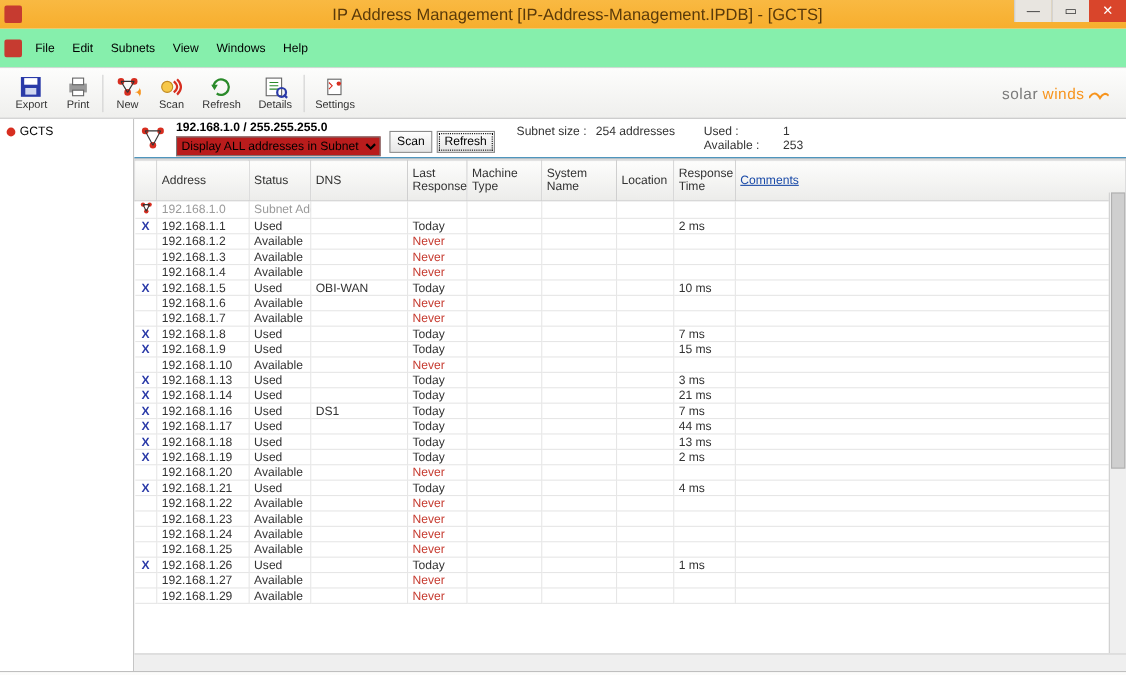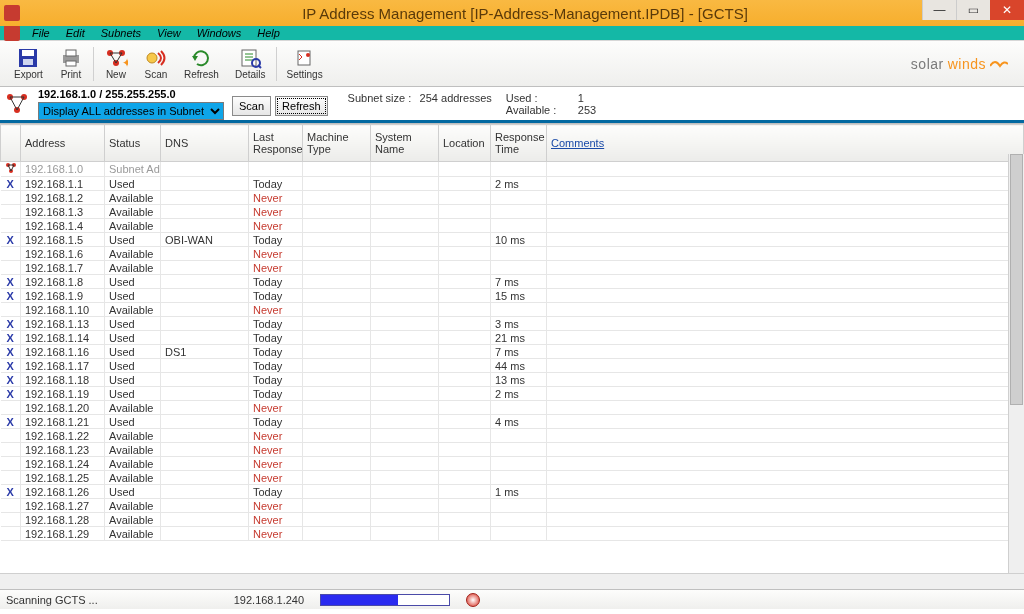--- a/index.html
+++ b/index.html
@@ -8,50 +8,50 @@
   
   .titlebar { height: 26px; background: linear-gradient(#f9b942,#f7ae2d); display: flex; align-items: center; color: #333; position: relative; }
   .titlebar .app-icon { width: 16px; height: 16px; background: #c63b30; margin: 0 6px 0 4px; border-radius: 2px; }
   .titlebar .title { flex: 1; text-align: center; font-size: 15px; color: #5a3a0a; }
   .win-buttons { position: absolute; right: 0; top: 0; height: 20px; display: flex; }
   .win-buttons div { width: 34px; height: 20px; display: flex; align-items: center; justify-content: center; font-family: Arial; font-size: 12px; }
   .win-min, .win-max { background: #e8e5e0; border-left: 1px solid #ccc; color:#333;}
   .win-close { background: #d9452b; color: #fff; }
 
   
-  .menubar { height: 15px; background: #14b8a6; border-bottom: 1px solid #d7d7d7; display: flex; align-items: center; padding-left: 4px; font-style: italic; }
+  .menubar { height: 36px; background: #86efac; border-bottom: 1px solid #d7d7d7; display: flex; align-items: center; padding-left: 4px; }
   .menubar .mb-icon { width: 16px; height: 16px; background: #c63b30; margin-right: 4px; border-radius: 2px; display:inline-block;}
   .menubar span.mi { padding: 2px 8px; cursor: default; }
 
   
   .toolbar { height: 46px; background: linear-gradient(#fdfdfc,#efefed); border-bottom: 1px solid #bfbfbf; display: flex; align-items: center; padding: 0 6px; }
   .toolbar .tb-item { display: flex; flex-direction: column; align-items: center; padding: 2px 8px; font-size: 10px; color:#333; cursor: default; }
   .toolbar .tb-sep { width: 1px; height: 34px; background: #d0d0d0; margin: 0 2px; }
   .tb-icon { width: 24px; height: 22px; display:block; }
-  .brand { margin-left: auto; padding-right: 10px; font-size: 14px; color: #7a7a7a; letter-spacing: 0.5px; display:flex; gap:4px;}
+  .brand { margin-left: auto; padding-right: 10px; font-size: 14px; color: #7a7a7a; letter-spacing: 0.5px; display:flex; align-items:center; gap:4px;}
   .brand b { color:#f7941d; font-weight:normal;}
   .brand svg { width:18px; height:12px;}
 
   
   .main { display: flex; height: calc(614px - 26px - 20px - 46px - 20px); }
   .treepane { width: 122px; border-right: 1px solid #bfbfbf; background: #fff; padding: 4px 2px; }
   .tree-item { display: flex; align-items: center; gap: 4px; padding: 2px 4px; }
   .tree-item .dot { width: 8px; height: 8px; background: #d72e20; border-radius: 50%; }
 
   .rightpane { flex: 1; display: flex; flex-direction: column; overflow: hidden; }
 
   
-  .subnet-bar { height: 36px; border-bottom: 3px solid #0369a1; display: flex; align-items: center; padding: 2px 4px; gap: 8px; background:#fff; }
+  .subnet-bar { height: 36px; border-bottom: 1px solid #0369a1; display: flex; align-items: center; padding: 2px 4px; gap: 8px; background:#fff; }
   .subnet-icon { width: 26px; height: 26px; display:flex; align-items:center; justify-content:center;}
   .subnet-col1 { display:flex; flex-direction:column; gap:2px;}
   .subnet-title { font-weight: bold; font-size: 11px; }
-  .subnet-select { width: 186px; height: 18px; font-size: 11px; background:#0ea5e9; border:1px solid #7a7a7a;}
+  .subnet-select { width: 186px; height: 18px; font-size: 11px; background:#b91c1c; border:1px solid #7a7a7a;}
   .mini-btn { height: 20px; font-size: 11px; padding: 0 6px; background: linear-gradient(#fdfdfd,#e6e6e6); border:1px solid #8a8a8a; }
   .mini-btn.dotted { outline: 1px dotted #000; outline-offset: -3px; }
-  .stats { font-size: 11px; color:#333; display:flex; gap:14px; margin-left:12px;}
+  .stats { font-size: 11px; color:#333; display:flex; gap:26px; margin-left:12px;}
   .stats div span.lbl { display:inline-block; width:72px;}
 
   
   .grid { flex:1; overflow: auto; border-top: 1px solid #bfbfbf; position:relative;}
   table { border-collapse: collapse; width: 100%; table-layout: fixed; }
   thead th { background: linear-gradient(#fdfdfc,#ececea); border: 1px solid #cfcfcf; font-weight: normal; font-size: 11px; color:#333; text-align:left; padding: 6px 4px; position: sticky; top:0;margin-top:35px;}
   thead th.link { color: #1a4aa8; text-decoration: underline; }
   tbody td { border: 1px solid #e6e6e6; padding: 0 4px; height: 14px; font-size: 11px; color:#333; white-space: nowrap; overflow:hidden;}
   tbody tr td:first-child { text-align:center; font-weight:bold; color:#2a3aa8; border-left:none;}
   .resp-never { color:#c63b30;}
@@ -157,20 +157,26 @@
   <div class="brand">
     <span>solar</span>
       <b>winds</b>
     <svg>
         <path d="M0 10 Q5 2 10 10 Q14 4 18 8" stroke="#f7941d" fill="none" stroke-width="2"></path>
       </svg>
   </div>
 </div>
 
 <div class="main">
+  <div class="treepane">
+    <div class="tree-item">
+      <span class="dot"></span>
+      <span>GCTS</span>
+    </div>
+  </div>
 
   <div class="rightpane">
     <div class="subnet-bar">
       <div class="subnet-icon">
         <svg width="26" height="26">
             <circle cx="6" cy="6" r="3" fill="#d72e20"></circle>
             <circle cx="20" cy="6" r="3" fill="#d72e20"></circle>
             <circle cx="13" cy="19" r="3" fill="#d72e20"></circle>
             <line x1="6" y1="6" x2="20" y2="6" stroke="#333"></line>
             <line x1="6" y1="6" x2="13" y2="19" stroke="#333"></line>
@@ -529,32 +535,20 @@
               <td></td>
               <td class="resp-never">Never</td>
               <td></td>
               <td></td>
               <td></td>
               <td></td>
               <td></td>
             </tr>
             <tr>
               <td></td>
-              <td>192.168.1.28</td>
-              <td>Available</td>
-              <td></td>
-              <td class="resp-never">Never</td>
-              <td></td>
-              <td></td>
-              <td></td>
-              <td></td>
-              <td></td>
-            </tr>
-            <tr>
-              <td></td>
               <td>192.168.1.29</td>
               <td>Available</td>
               <td></td>
               <td class="resp-never">Never</td>
               <td></td>
               <td></td>
               <td></td>
               <td></td>
               <td></td>
             </tr>

